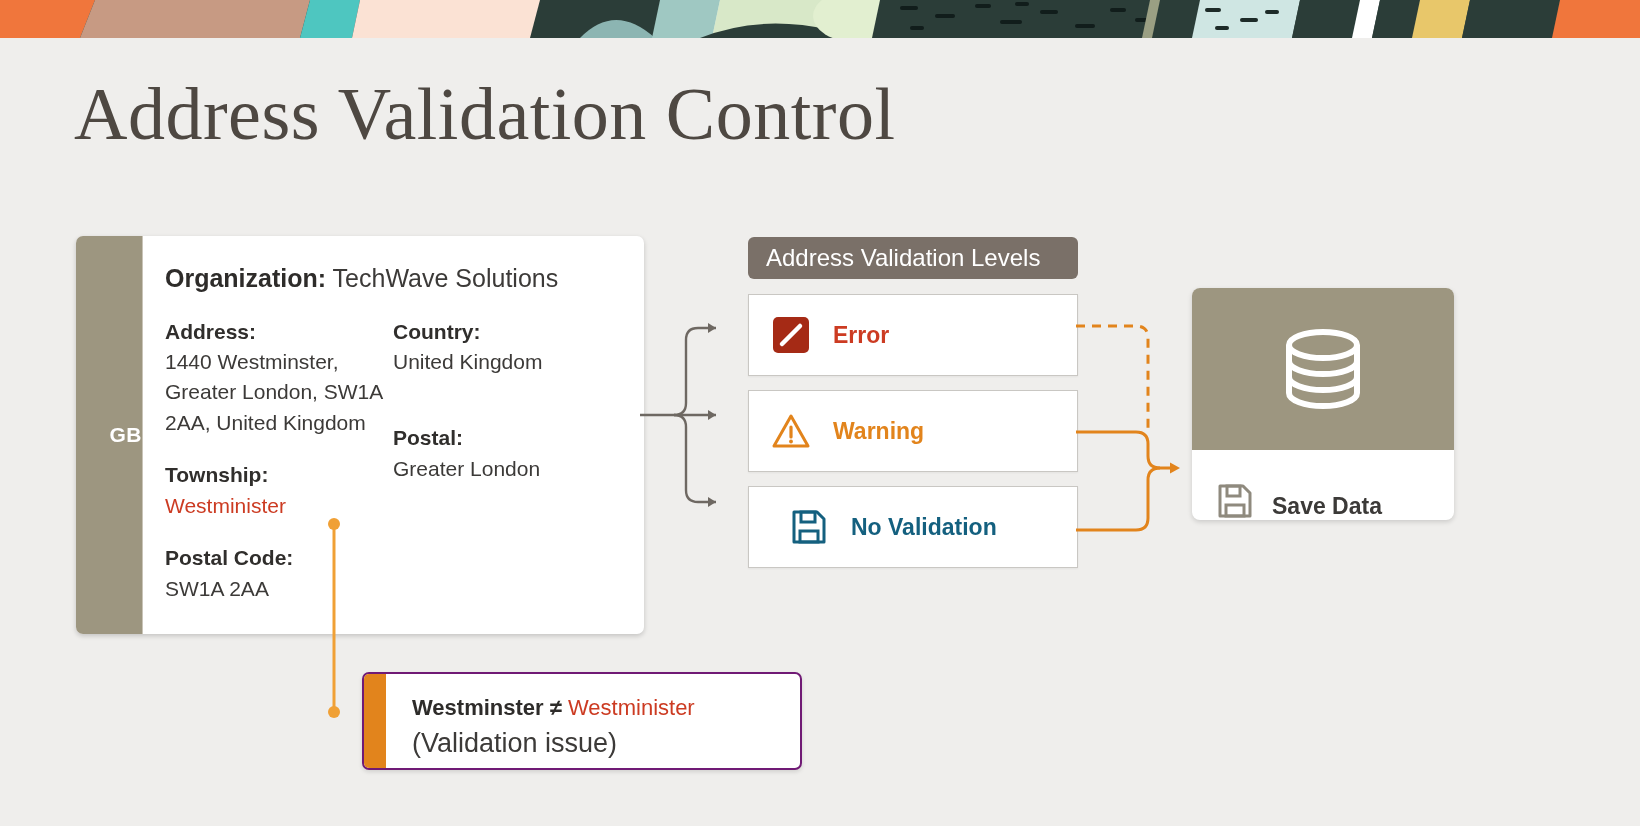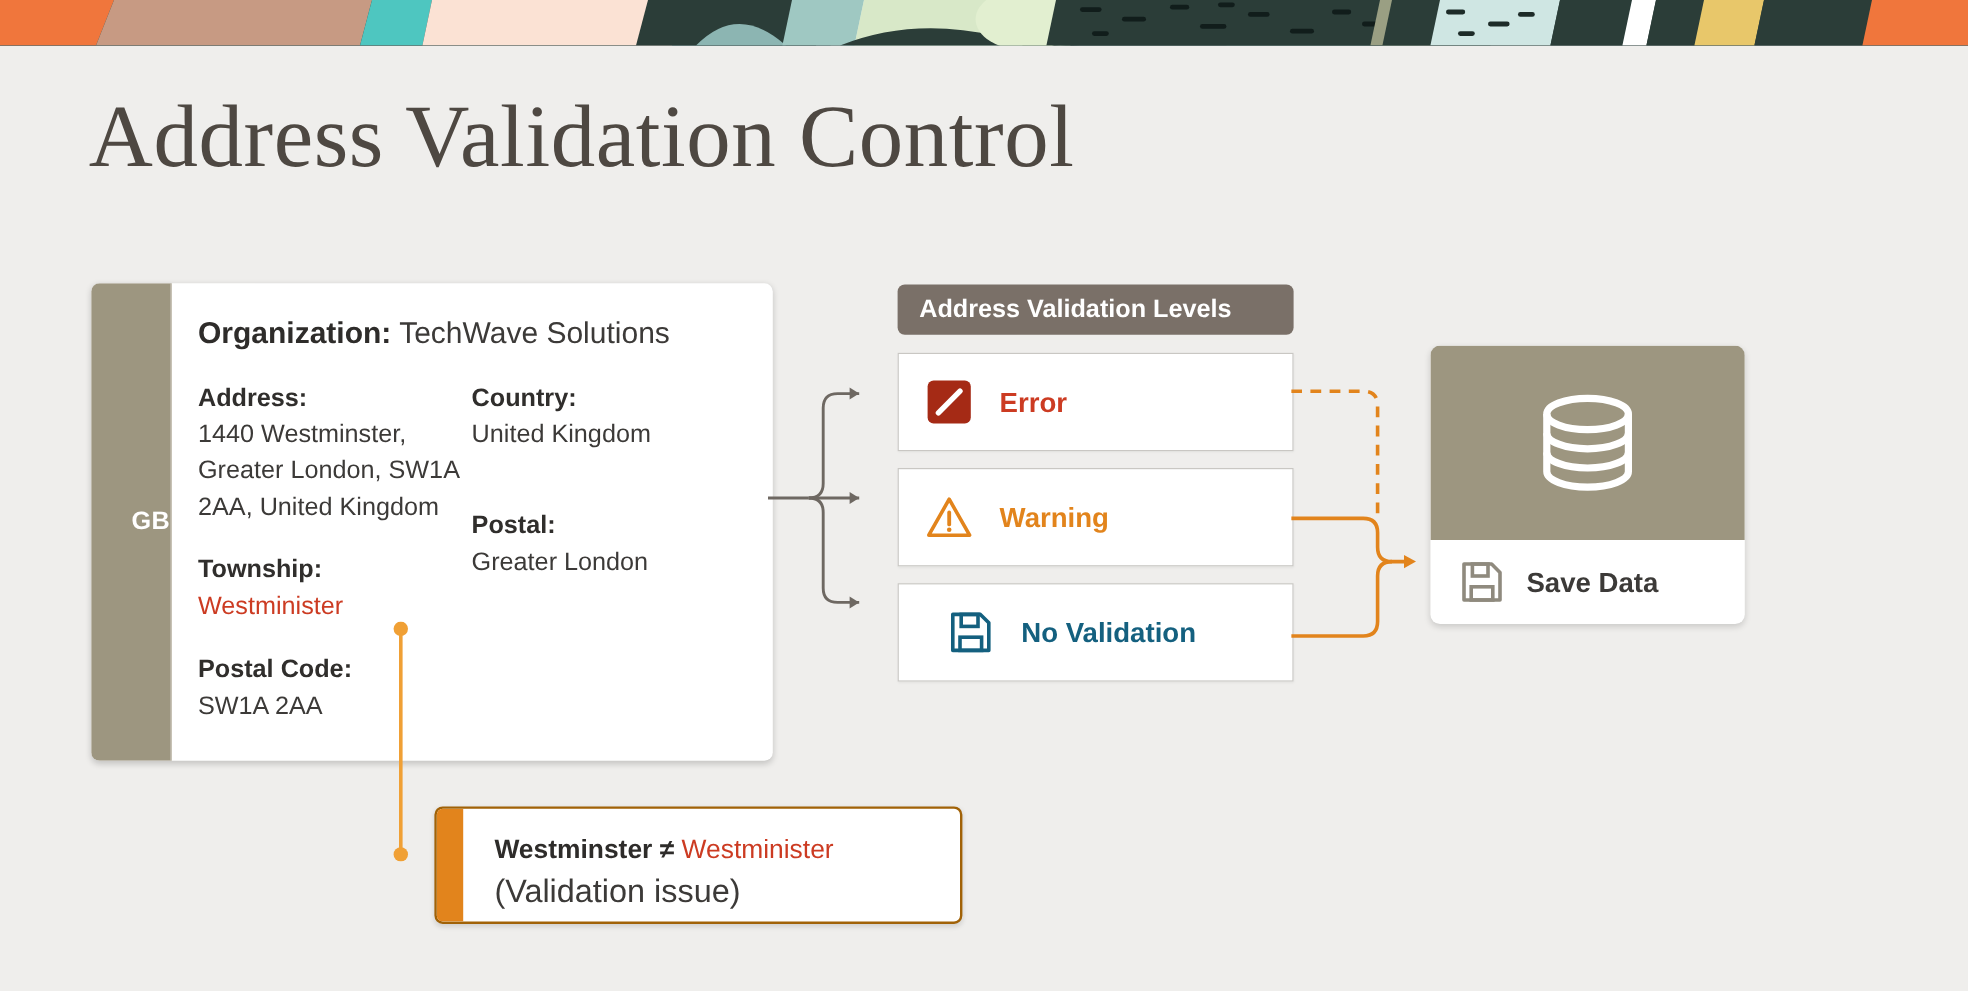--- a/index.html
+++ b/index.html
@@ -110,22 +110,22 @@
   
   .lv-header {
     position: absolute;
     left: 748px;
     top: 237px;
     width: 330px;
     height: 42px;
     background: #7a7068;
     border-radius: 6px;
     color: #ffffff;
-    font-size: 21px;
-    font-weight: bold;
+    font-size: 24px;
+    font-weight: normal;
     display: flex;
     align-items: center;
     padding-left: 18px;
     box-sizing: border-box;
   }
   .lv-row {
     position: absolute;
     left: 748px;
     width: 330px;
     height: 82px;
@@ -180,21 +180,21 @@
   .save-top {
     height: 162px;
     background: #9d9680;
     display: flex;
     align-items: center;
     justify-content: center;
   }
   .save-bottom {
     height: 70px;
     display: flex;
-    align-items: center;
+    align-items: flex-end;
     padding-left: 24px;
   }
   .save-floppy { margin-right: 18px; display:flex; }
   .save-label {
     font-size: 23px;
     font-weight: bold;
     color: #3c3a38;
   }
 
   
@@ -207,21 +207,21 @@
   }
 
   
   .callout {
     position: absolute;
     left: 362px;
     top: 672px;
     width: 440px;
     height: 98px;
     background: #ffffff;
-    border: 2px solid #a16207;
+    border: 2px solid #701a75;
     border-radius: 7px;
     box-sizing: border-box;
     display: flex;
     overflow: hidden;
     box-shadow: 0 2px 4px rgba(0,0,0,0.12);
   }
   .callout-bar {
     width: 22px;
     flex: 0 0 22px;
     background: #e2841c;

